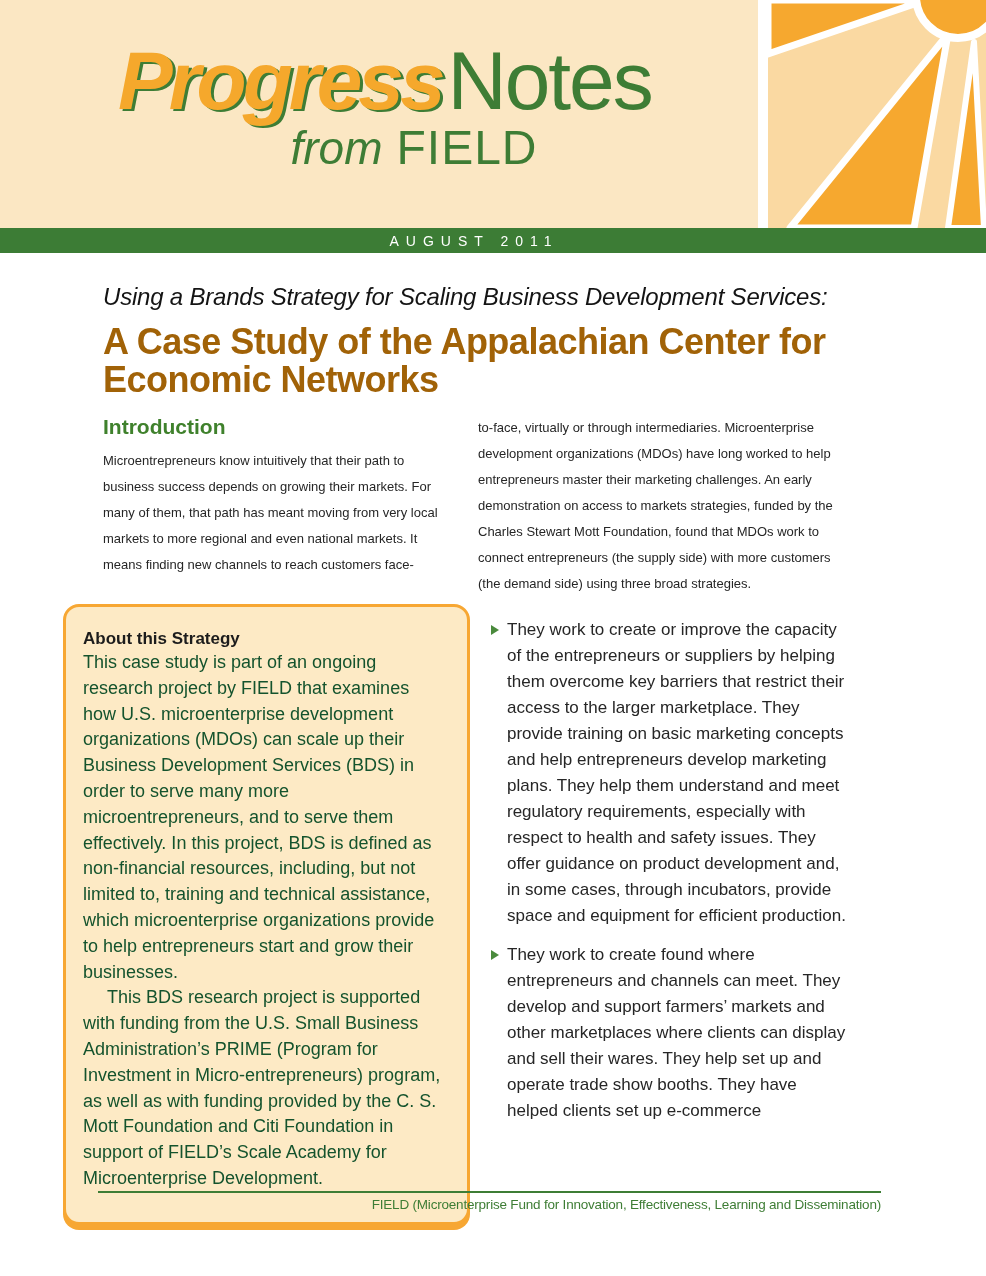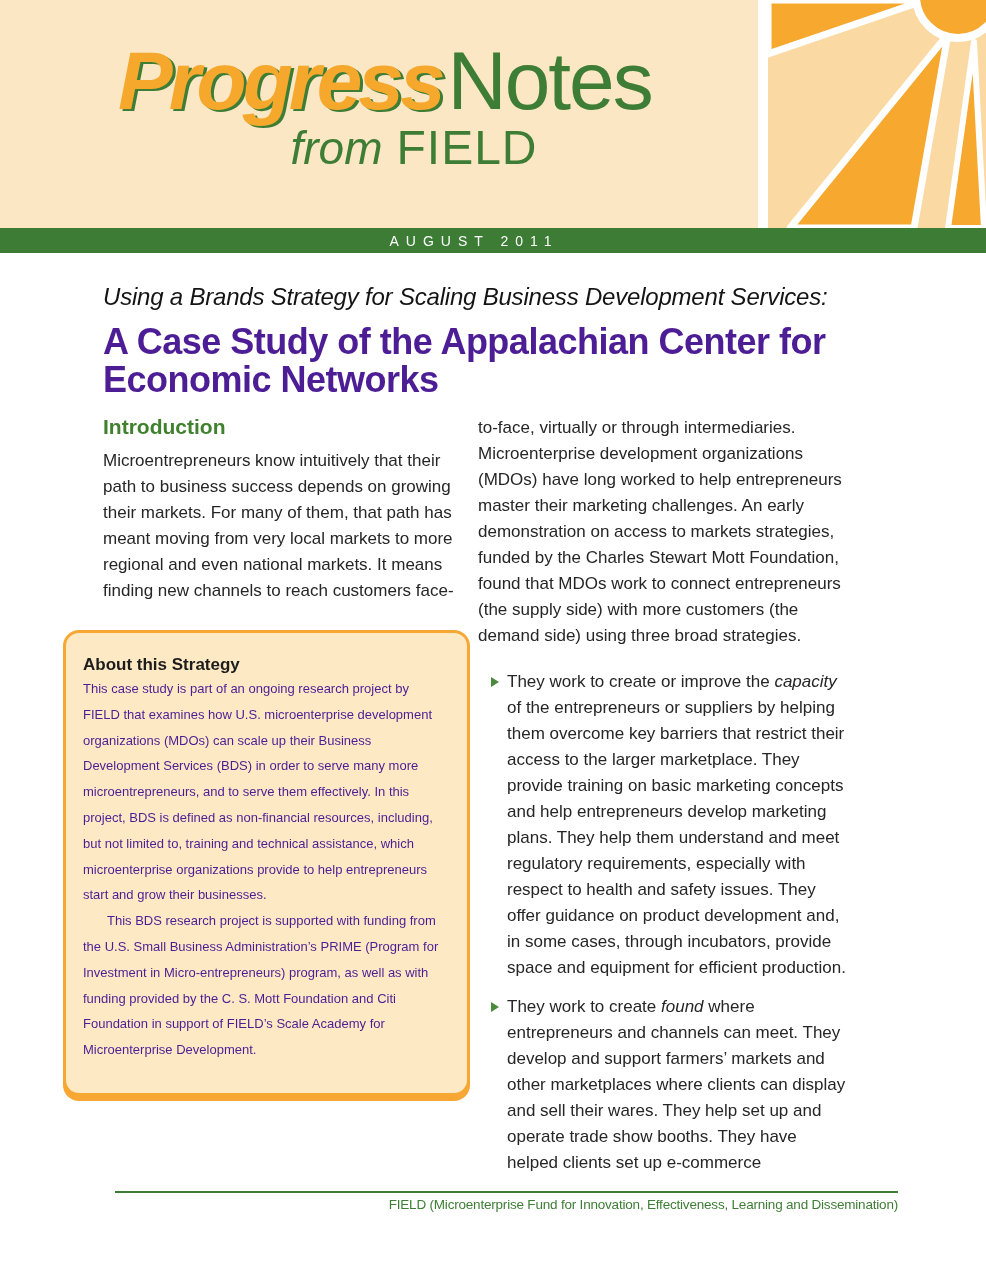--- a/index.html
+++ b/index.html
@@ -22,44 +22,44 @@
 
   .datebar{position:absolute;top:228px;left:0;width:986px;height:25px;background:#3c7c35;
     color:#ffffff;text-align:center;font-size:14px;letter-spacing:7px;line-height:26px;
     padding-right:38px;box-sizing:border-box;}
 
   
   main{position:absolute;top:253px;left:0;width:986px;}
   .kicker{margin:30px 100px 0 103px;font-size:24px;font-style:italic;font-weight:normal;
     color:#141414;letter-spacing:-0.2px;}
   .title{margin:12px 100px 0 103px;max-width:770px;font-size:36px;line-height:38px;
-    font-weight:bold;letter-spacing:-0.5px;color:#4c1d95;}
+    font-weight:bold;letter-spacing:-0.5px;color:#a16207;}
 
   .columns{display:grid;grid-template-columns:352px 374px;column-gap:23px;margin:16px 100px 0 103px;}
   .intro-h{font-size:21px;font-weight:bold;color:#3f812c;margin:0 0 9px;}
-  .body-p{font-size:17px;line-height:26px;color:#262626;margin:0;}
+  .body-p{font-size:13px;line-height:26px;color:#262626;margin:0;}
 
   
   .sidebox{margin:26px 0 0 -40px;width:407px;box-sizing:border-box;background:#fdeac5;
     border:3px solid #f7a733;border-radius:16px;box-shadow:0 5px 0 #f7a733;
     padding:22px 20px 30px 17px;}
   .sidebox h4{font-size:17px;font-weight:bold;color:#1c1c1c;margin:0 0 1px;}
-  .sidebox p{font-size:13px;line-height:25.8px;color:#4c1d95;margin:0;}
+  .sidebox p{font-size:18px;line-height:25.8px;color:#14532d;margin:0;}
   .sidebox p.indent{text-indent:24px;}
 
   
   .bullets{list-style:none;margin:20px 0 0;padding:0;}
   .bullets li{position:relative;padding-left:29px;margin-bottom:13px;
     font-size:17px;line-height:26px;color:#262626;}
   .tri{position:absolute;left:13px;top:8px;width:0;height:0;
     border-left:8px solid #4a8a3c;border-top:5px solid transparent;border-bottom:5px solid transparent;}
-  .it{font-style:italic;}
+  .it{}
 
   
-  footer{position:absolute;top:1191px;left:115px;width:783px;}
+  footer{position:absolute;top:1191px;left:98px;width:783px;}
   .rule{height:2px;background:#3e7d35;}
   .credit{margin:4px 0 0;text-align:right;color:#3e7d35;font-size:13.5px;letter-spacing:-0.2px;}
 </style>
 </head>
 <body>
 
 <div class="page">
 
   <header class="masthead">
     <div class="logo">

